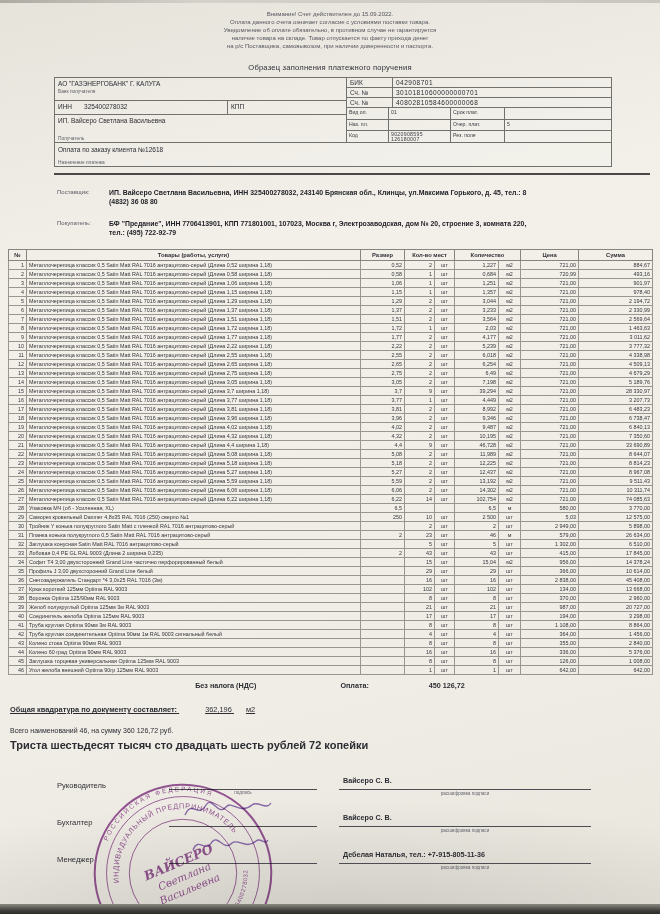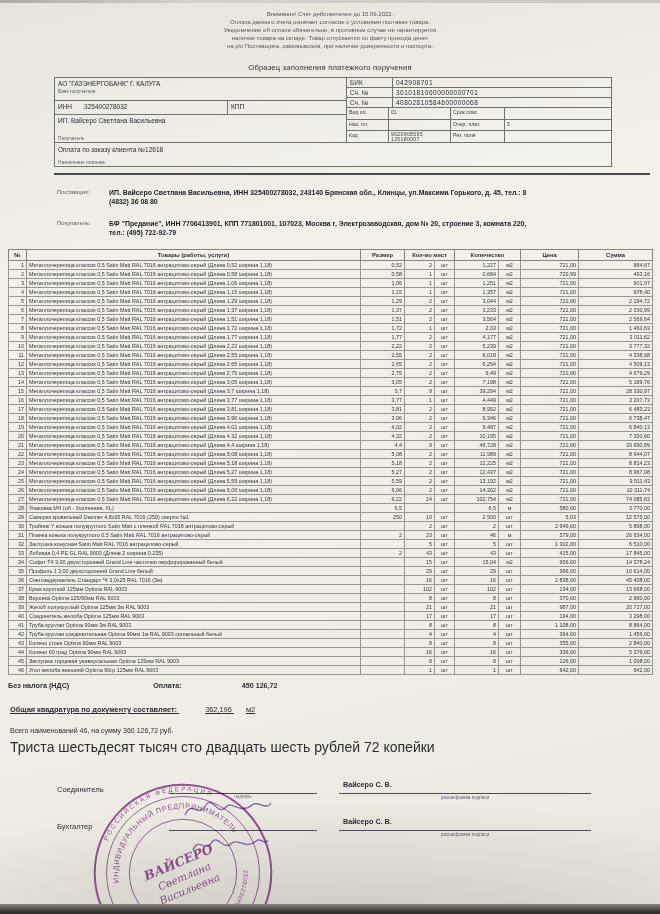--- a/index.html
+++ b/index.html
@@ -51,31 +51,31 @@
   
   table.items{border-collapse:collapse;table-layout:fixed;width:644px;margin:12px 8px 0 8px;}
   .items th{border:1px solid #85847e;font-weight:600;font-size:5.8px;padding:2px 1px;color:#2f2f36;}
   .items td{border:1px solid #97968f;font-size:5.4px;height:8px;line-height:8px;padding:0 2px;
     white-space:nowrap;overflow:hidden;color:#35353c;}
   .c-num{text-align:right;}
   .c-name{text-align:left;}
   .c-size,.c-places,.c-qty,.c-price,.c-sum{text-align:right;}
   .c-places-unit,.c-qty-unit{text-align:center;}
   
-  .totals{display:flex;justify-content:flex-start;align-items:baseline;margin:6px 8px 0 8px;font-size:7.2px;}
+  .totals{display:flex;justify-content:center;align-items:baseline;margin:6px 8px 0 8px;font-size:7.2px;}
   .no-tax{font-weight:600;margin-right:84px;}
   .itogo{font-weight:700;margin-right:30px;}
   .itogo-val{font-weight:700;min-width:66px;text-align:right;}
   
   .area-line{margin:15px 0 0 10px;font-size:7.4px;text-decoration:underline;}
   .area-line .lbl{font-weight:700;}
   .area-line .val{margin-left:26px;}
   .area-line .unit{margin-left:12px;}
   .count-line{margin:13px 0 0 10px;font-size:7px;}
-  .words-line{margin:5px 0 0 10px;font-size:14px;font-weight:400;}
+  .words-line{margin:5px 0 0 10px;font-size:11px;font-weight:700;}
   
   .sigs{position:relative;margin:15px 40px 0 57px;}
   .sig-row{display:flex;align-items:flex-end;height:24px;margin-bottom:13px;}
   .sig-role{width:112px;font-size:7.6px;}
   .sig-line{width:148px;border-bottom:1px solid #4c4c52;height:14px;position:relative;}
   .sig-gap{width:22px;}
   .sig-name{width:252px;border-bottom:1px solid #4c4c52;height:14px;position:relative;
     font-size:7.2px;font-weight:700;padding-left:4px;box-sizing:border-box;}
   .hint{position:absolute;top:15px;left:0;right:0;text-align:center;font-size:4.6px;color:#63636d;font-weight:400;}
   
@@ -709,36 +709,45 @@
   <div class="area-line">
     <span class="lbl">Общая квадратура по документу составляет:</span>
     <span class="val">362,196</span>
     <span class="unit">м2</span>
   </div>
   <div class="count-line">Всего наименований 46, на сумму 360 126,72 руб.</div>
   <div class="words-line">Триста шестьдесят тысяч сто двадцать шесть рублей 72 копейки</div>
 
   <div class="sigs">
     <div class="sig-row">
-      <div class="sig-role">Соединитель</div>
+      <div class="sig-role">Руководитель</div>
       <div class="sig-line">
         <span class="hint">подпись</span>
       </div>
       <div class="sig-gap"></div>
       <div class="sig-name">
         <span>Вайсеро С. В.</span>
         <span class="hint">расшифровка подписи</span>
       </div>
     </div>
     <div class="sig-row">
       <div class="sig-role">Бухгалтер</div>
       <div class="sig-line"></div>
       <div class="sig-gap"></div>
       <div class="sig-name">
         <span>Вайсеро С. В.</span>
+        <span class="hint">расшифровка подписи</span>
+      </div>
+    </div>
+    <div class="sig-row">
+      <div class="sig-role">Менеджер</div>
+      <div class="sig-line"></div>
+      <div class="sig-gap"></div>
+      <div class="sig-name">
+        <span>Дебелая Наталья, тел.: +7-915-805-11-36</span>
         <span class="hint">расшифровка подписи</span>
       </div>
     </div>
   </div>
 
   <svg class="scribble" style="left:182px;top:797px" width="92" height="26" viewBox="0 0 92 26">
     <path d="M3 18 C10 2 16 22 24 8 C30 -2 36 20 44 10 C50 3 58 18 70 8 C76 3 84 14 89 6"></path>
   </svg>
   <svg class="scribble" style="left:190px;top:834px" width="80" height="24" viewBox="0 0 80 24">
     <path d="M3 16 C9 2 15 20 22 8 C28 0 34 18 42 9 C48 4 56 16 66 7 C71 3 75 12 78 6"></path>

